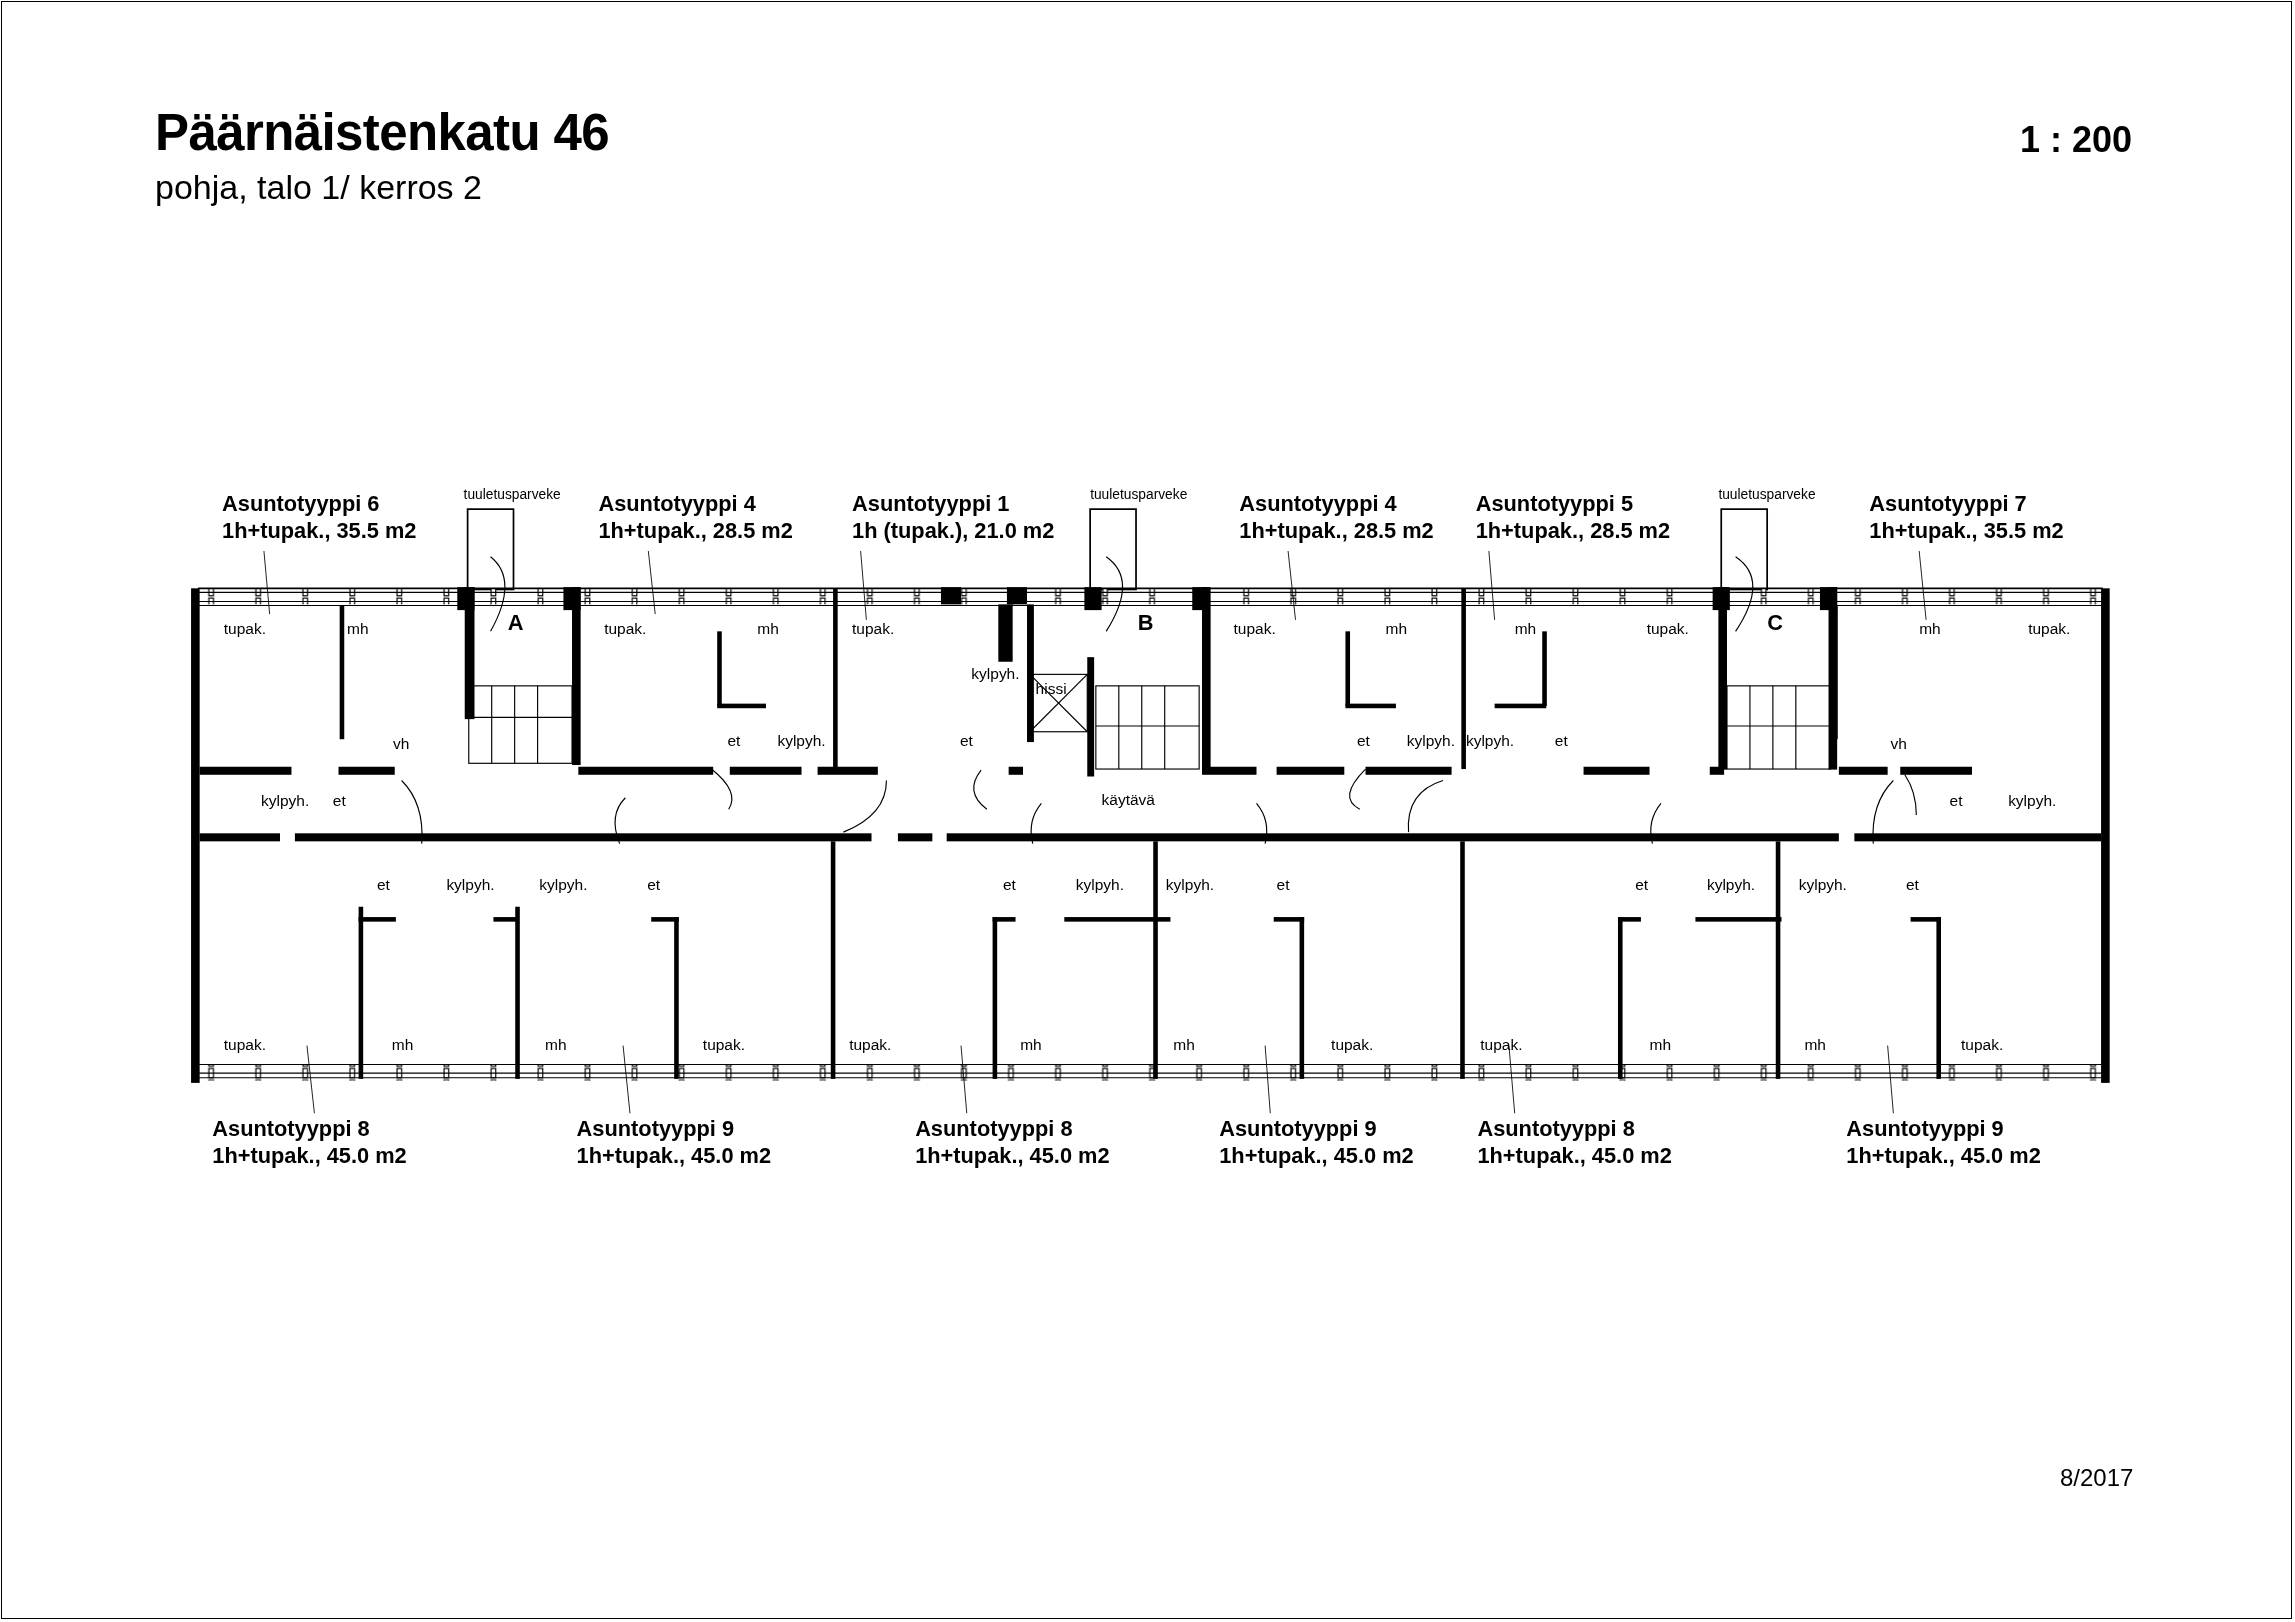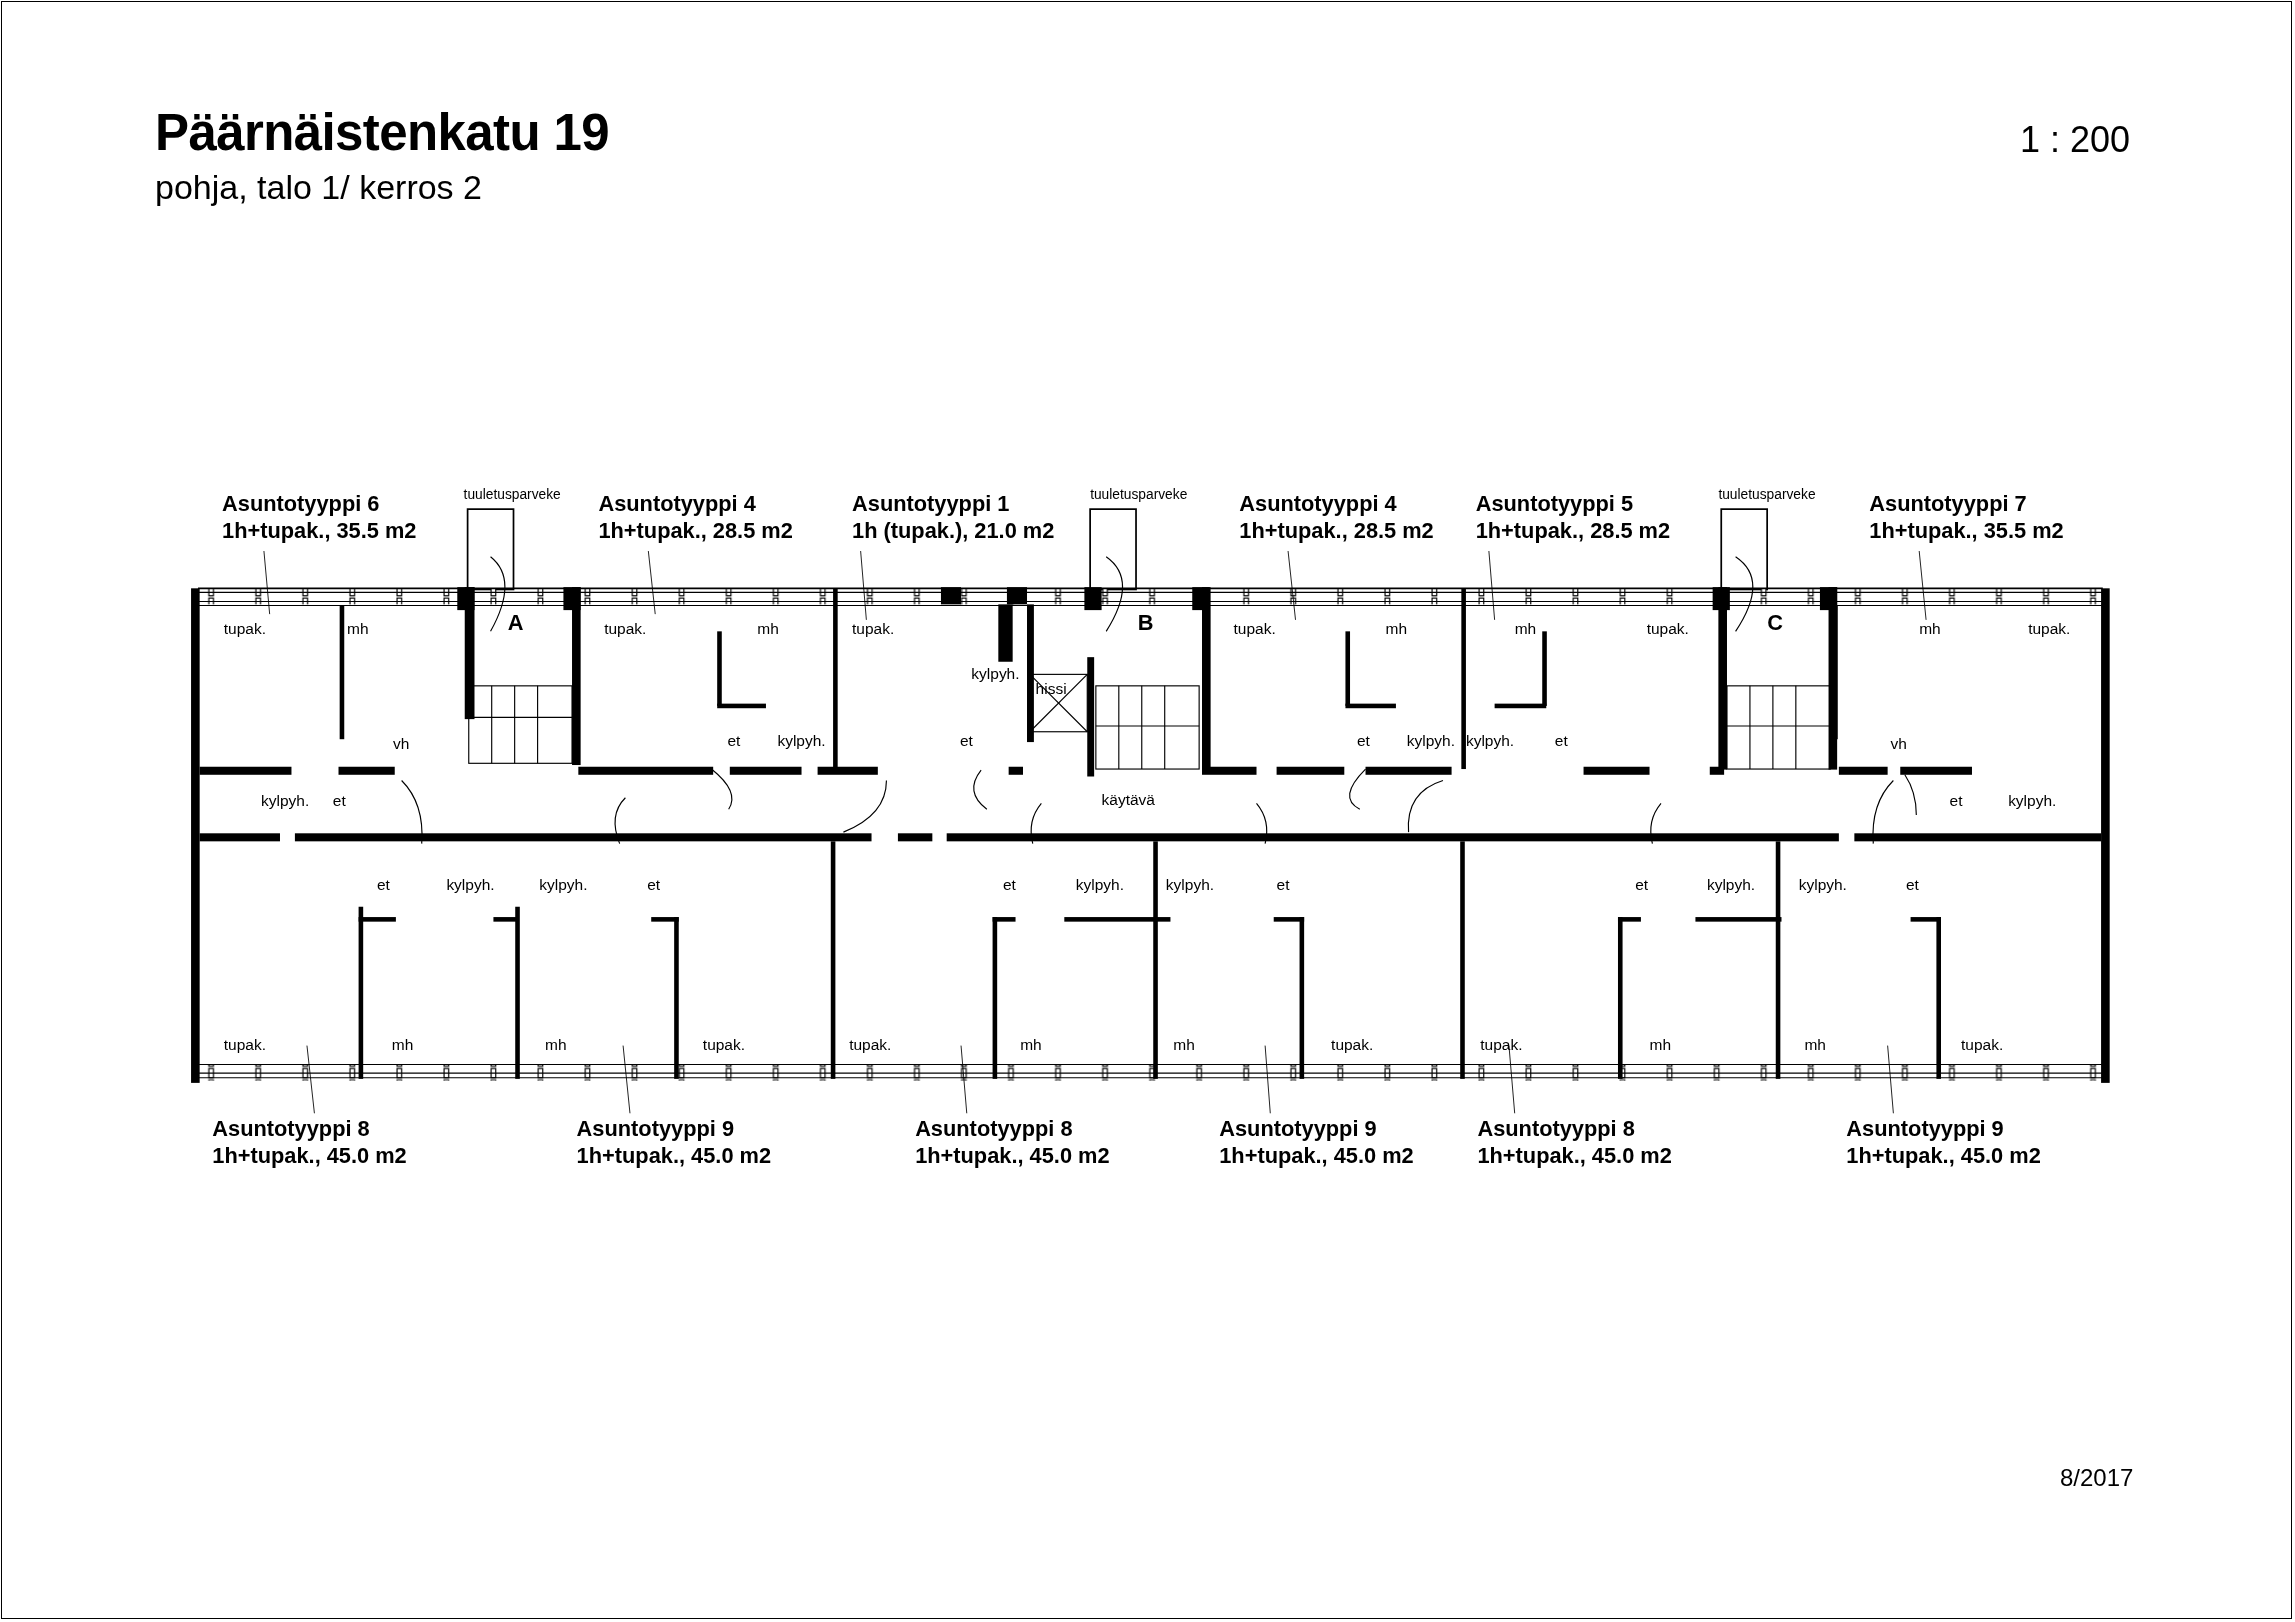--- a/index.html
+++ b/index.html
@@ -1,33 +1,33 @@
 <!DOCTYPE html>
 <html style="font-size:9.2px"><head>
 <meta charset="utf-8">
 <style>
   html, body { margin:0; padding:0; background:#fff; }
   body { width:2295px; height:1623px; position:relative; overflow:hidden; font-family:"Liberation Sans", sans-serif; color:#000; }
   .page-frame { position:absolute; left:1.1px; top:1.1px; width:2291px; height:1618px; border:1.7px solid #000; box-sizing:border-box; }
   .title { position:absolute; left:155px; top:107px; font-size:51px; font-weight:bold; letter-spacing:-0.6px; line-height:1; }
   .subtitle { position:absolute; left:155px; top:170px; font-size:34px; font-weight:normal; line-height:1; }
-  .scale { position:absolute; left:2020px; top:122px; font-size:36px; font-weight:normal; line-height:1; }
+  .scale { position:absolute; left:2020px; top:122px; font-size:36px; font-weight:bold; line-height:1; }
   .date { position:absolute; left:2060px; top:1466px; font-size:24px; line-height:1; }
   svg.plan { position:absolute; left:0; top:0; }
   .apt-label { font-weight:bold; font-size:38px; font-family:"Liberation Sans", sans-serif; }
   .room { font-size:27px; font-family:"Liberation Sans", sans-serif; }
   .stair-letter { font-size:38px; font-weight:bold; font-family:"Liberation Sans", sans-serif; }
   .small { font-size:24px; font-family:"Liberation Sans", sans-serif; }
 </style>
 </head>
 <body>
 
 <div class="page-frame"></div>
 
-<div class="title">Päärnäistenkatu 19</div>
+<div class="title">Päärnäistenkatu 46</div>
 <div class="subtitle">pohja, talo 1/ kerros 2</div>
 <div class="scale">1 : 200</div>
 <div class="date">8/2017</div>
 
 <svg class="plan" width="2295" height="1623" viewBox="0 0 4000 2828" xmlns="http://www.w3.org/2000/svg">
   <defs>
     <pattern id="win" x="0" y="0" width="82" height="20" patternUnits="userSpaceOnUse">
       <rect x="36" y="2" width="8" height="16" fill="#fff" stroke="#000" stroke-width="2"></rect>
     </pattern>
   </defs>

